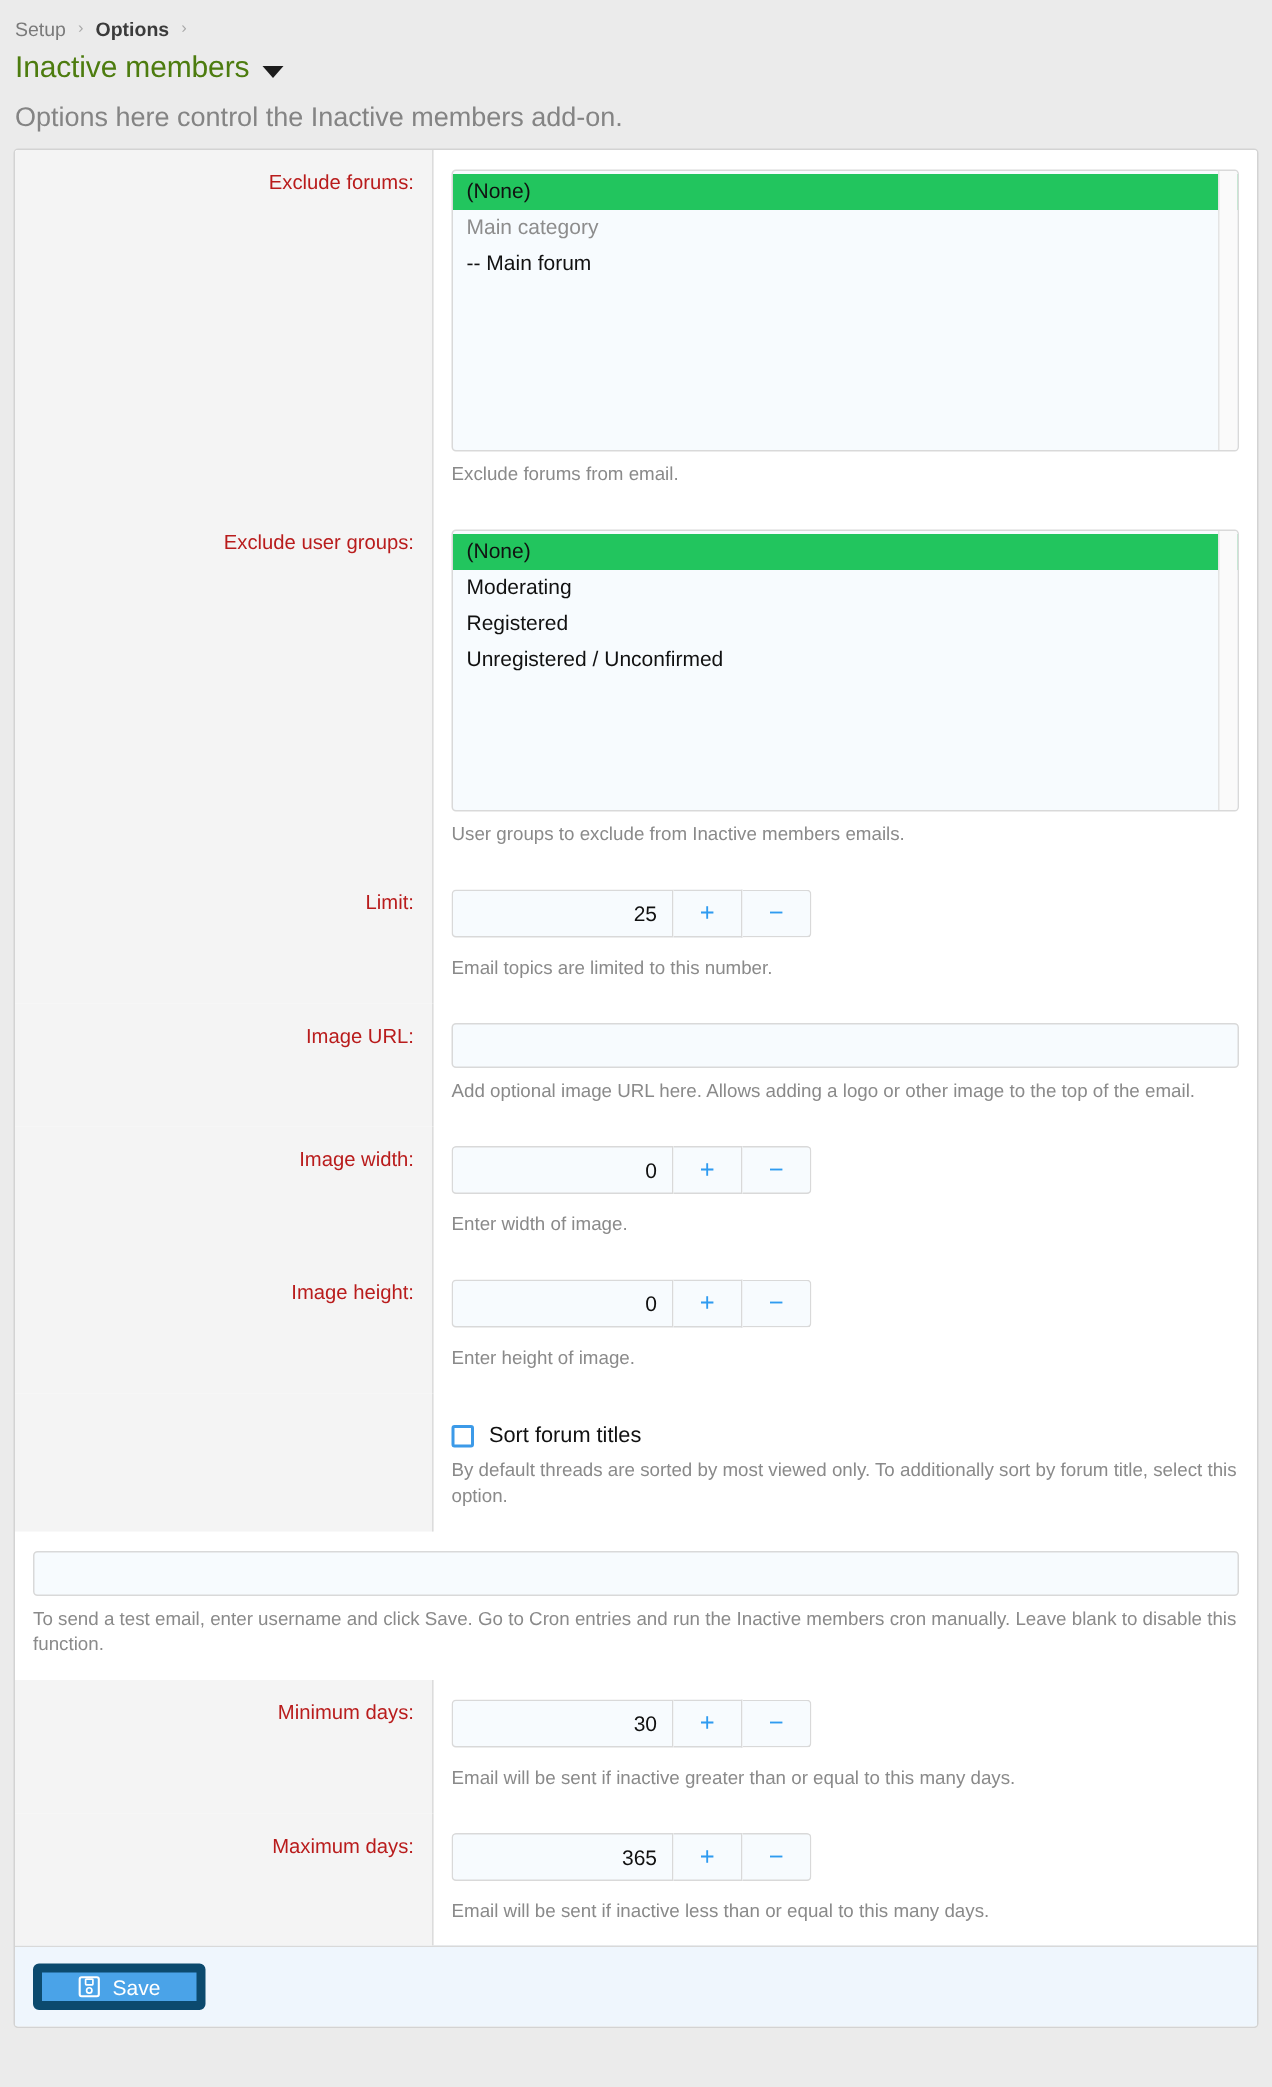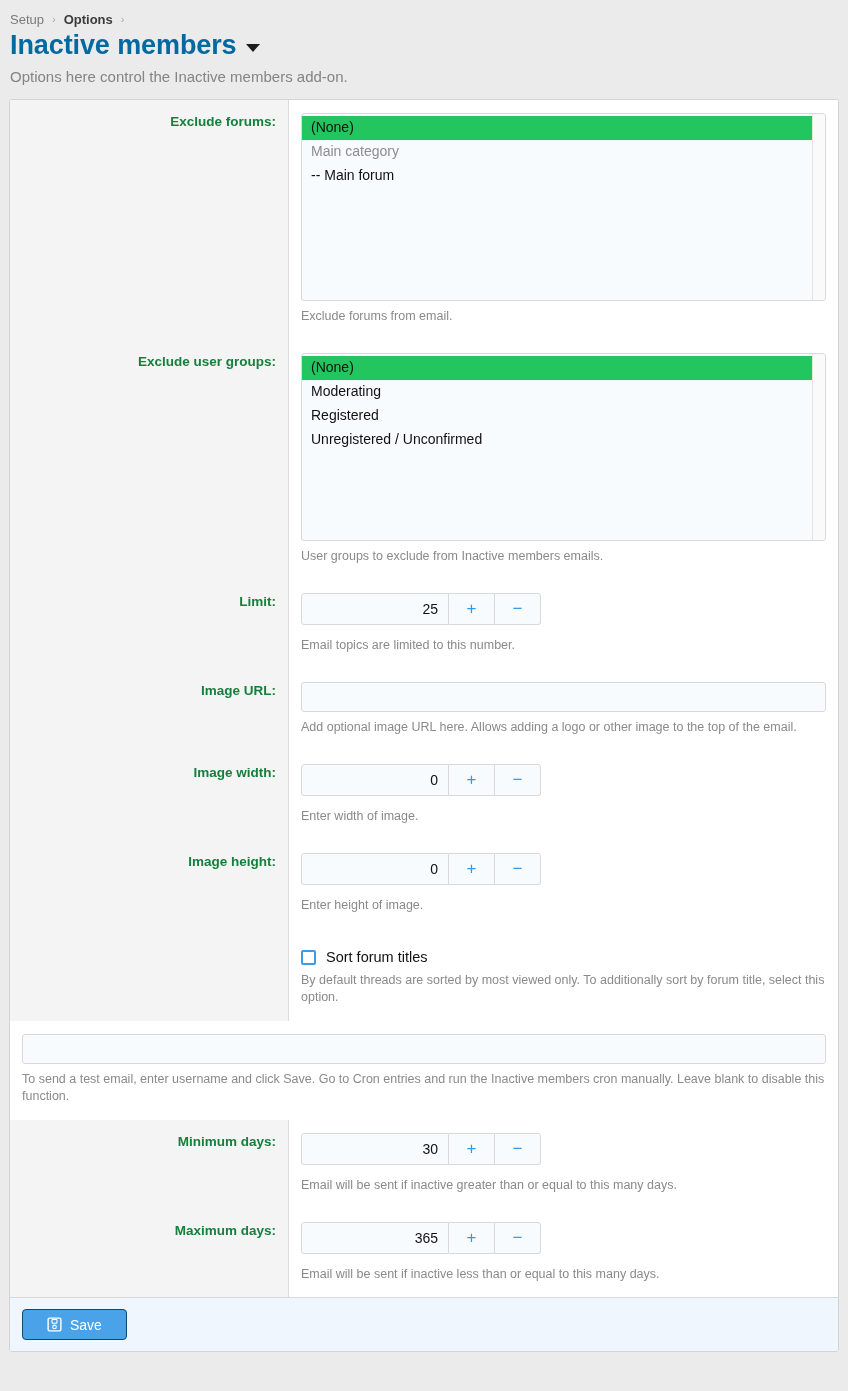--- a/index.html
+++ b/index.html
@@ -34,38 +34,38 @@
   }
 
   
   .title-row {
     display: flex;
     align-items: center;
     padding: 2px 0 0 10px;
     height: 32px;
   }
   .page-title {
-    font-size: 27px;
-    font-weight: bold;
-    color: #0369a1;
+    font-size: 20px;
+    font-weight: normal;
+    color: #4d7c0f;
     letter-spacing: -0.1px;
     line-height: 30px;
   }
   .title-caret {
     margin-left: 9px;
     width: 0; height: 0;
     border-left: 7px solid transparent;
     border-right: 7px solid transparent;
     border-top: 8px solid #1c1c1c;
     position: relative; top: 3px;
   }
   .subtitle {
     padding: 8px 0 0 10px;
     color: #848484;
-    font-size: 15px;
+    font-size: 18px;
   }
 
   
   .block {
     position: absolute;
     left: 9px; top: 99px;
     width: 830px;
     background: #ffffff;
     border: 1px solid #d3d3d3;
     border-radius: 3px;
@@ -79,22 +79,21 @@
     min-height: 10px;
   }
   .row-label {
     width: 279px;
     flex: 0 0 279px;
     background: #f4f4f4;
     border-right: 1px solid #dcdcdc;
     text-align: right;
     padding: 14px 12px 0 10px;
     font-size: 13.5px;
-    color: #15803d;
-    font-weight: bold;
+    color: #b91c1c;
   }
   .row-ctl {
     flex: 1 1 auto;
     padding: 13px 12px 0 12px;
     min-width: 0;
   }
   .explain {
     color: #8a8a8a;
     font-size: 12.5px;
     line-height: 17px;
@@ -208,21 +207,21 @@
     padding: 11px 0 11px 12px;
   }
   .save-btn {
     display: inline-flex;
     align-items: center;
     justify-content: center;
     gap: 8px;
     height: 31px;
     padding: 0 24px;
     background: #4aa3e8;
-    border: 1px solid #0c4a6e;
+    border: 6px solid #0c4a6e;
     border-radius: 4px;
     color: #ffffff;
     font-size: 14px;
     font-family: "Liberation Sans", sans-serif;
     cursor: pointer;
   }
   .save-icon { display: block; width: 15px; height: 15px; }
   .last-row .explain { padding-bottom: 14px; }
 </style>
 </head>

